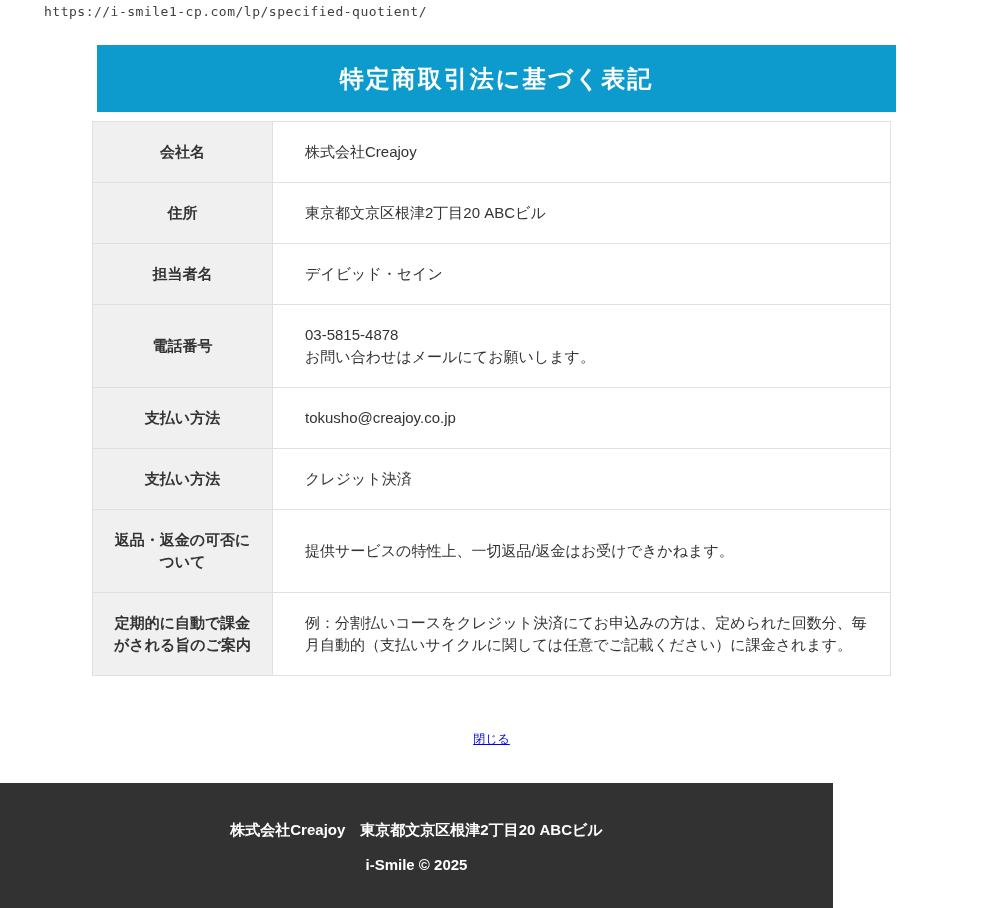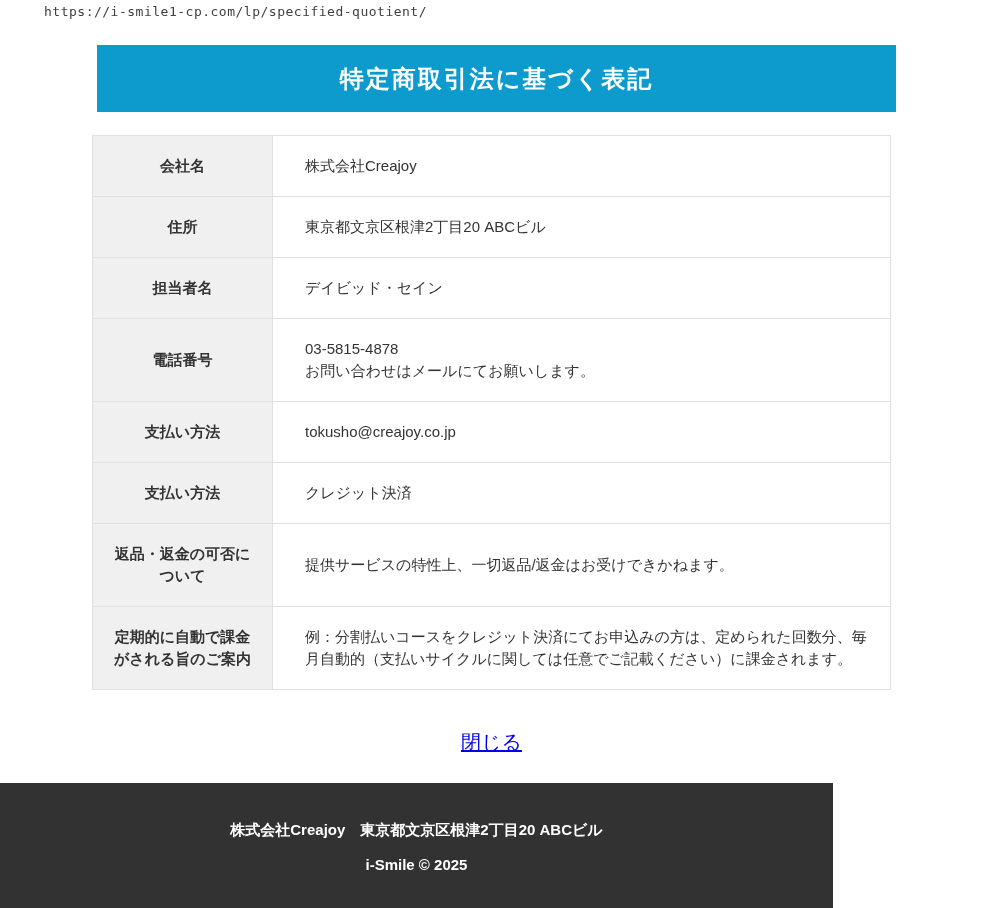--- a/index.html
+++ b/index.html
@@ -30,21 +30,21 @@
   }
   .title-bar {
     position: absolute; top: 45px; left: 80px;
     width: 799px; height: 67px;
     background: var(--accent);
     color: #ffffff;
     display: flex; align-items: center; justify-content: center;
     font-size: 24px; font-weight: bold; letter-spacing: 2px; margin-left: 17px;
   }
   .info-table {
-    position: absolute; top: 135px; left: 92px;
+    position: absolute; top: 121px; left: 92px;
     width: 799px;
     border-collapse: collapse;
     table-layout: fixed;
   }
   .info-table td {
     border: 1px solid var(--border);
     font-size: 15px;
     line-height: 22px;
     vertical-align: middle;
   }
@@ -58,21 +58,21 @@
   .info-table td.value-cell {
     background: #ffffff;
     padding: 19px 12px 19px 32px;
   }
   .close-wrap {
     position: absolute; top: 729px; left: 0;
     width: 983px;
     text-align: center;
   }
   .close-link {
-    font-size: 20px;
+    font-size: 12px;
     color: var(--link);
     text-decoration: underline;
     cursor: pointer;
   }
   .footer {
     position: absolute; top: 783px; left: 0;
     width: 833px; height: 125px;
     background: var(--footer_bg);
     color: var(--footer_text);
     text-align: center;

